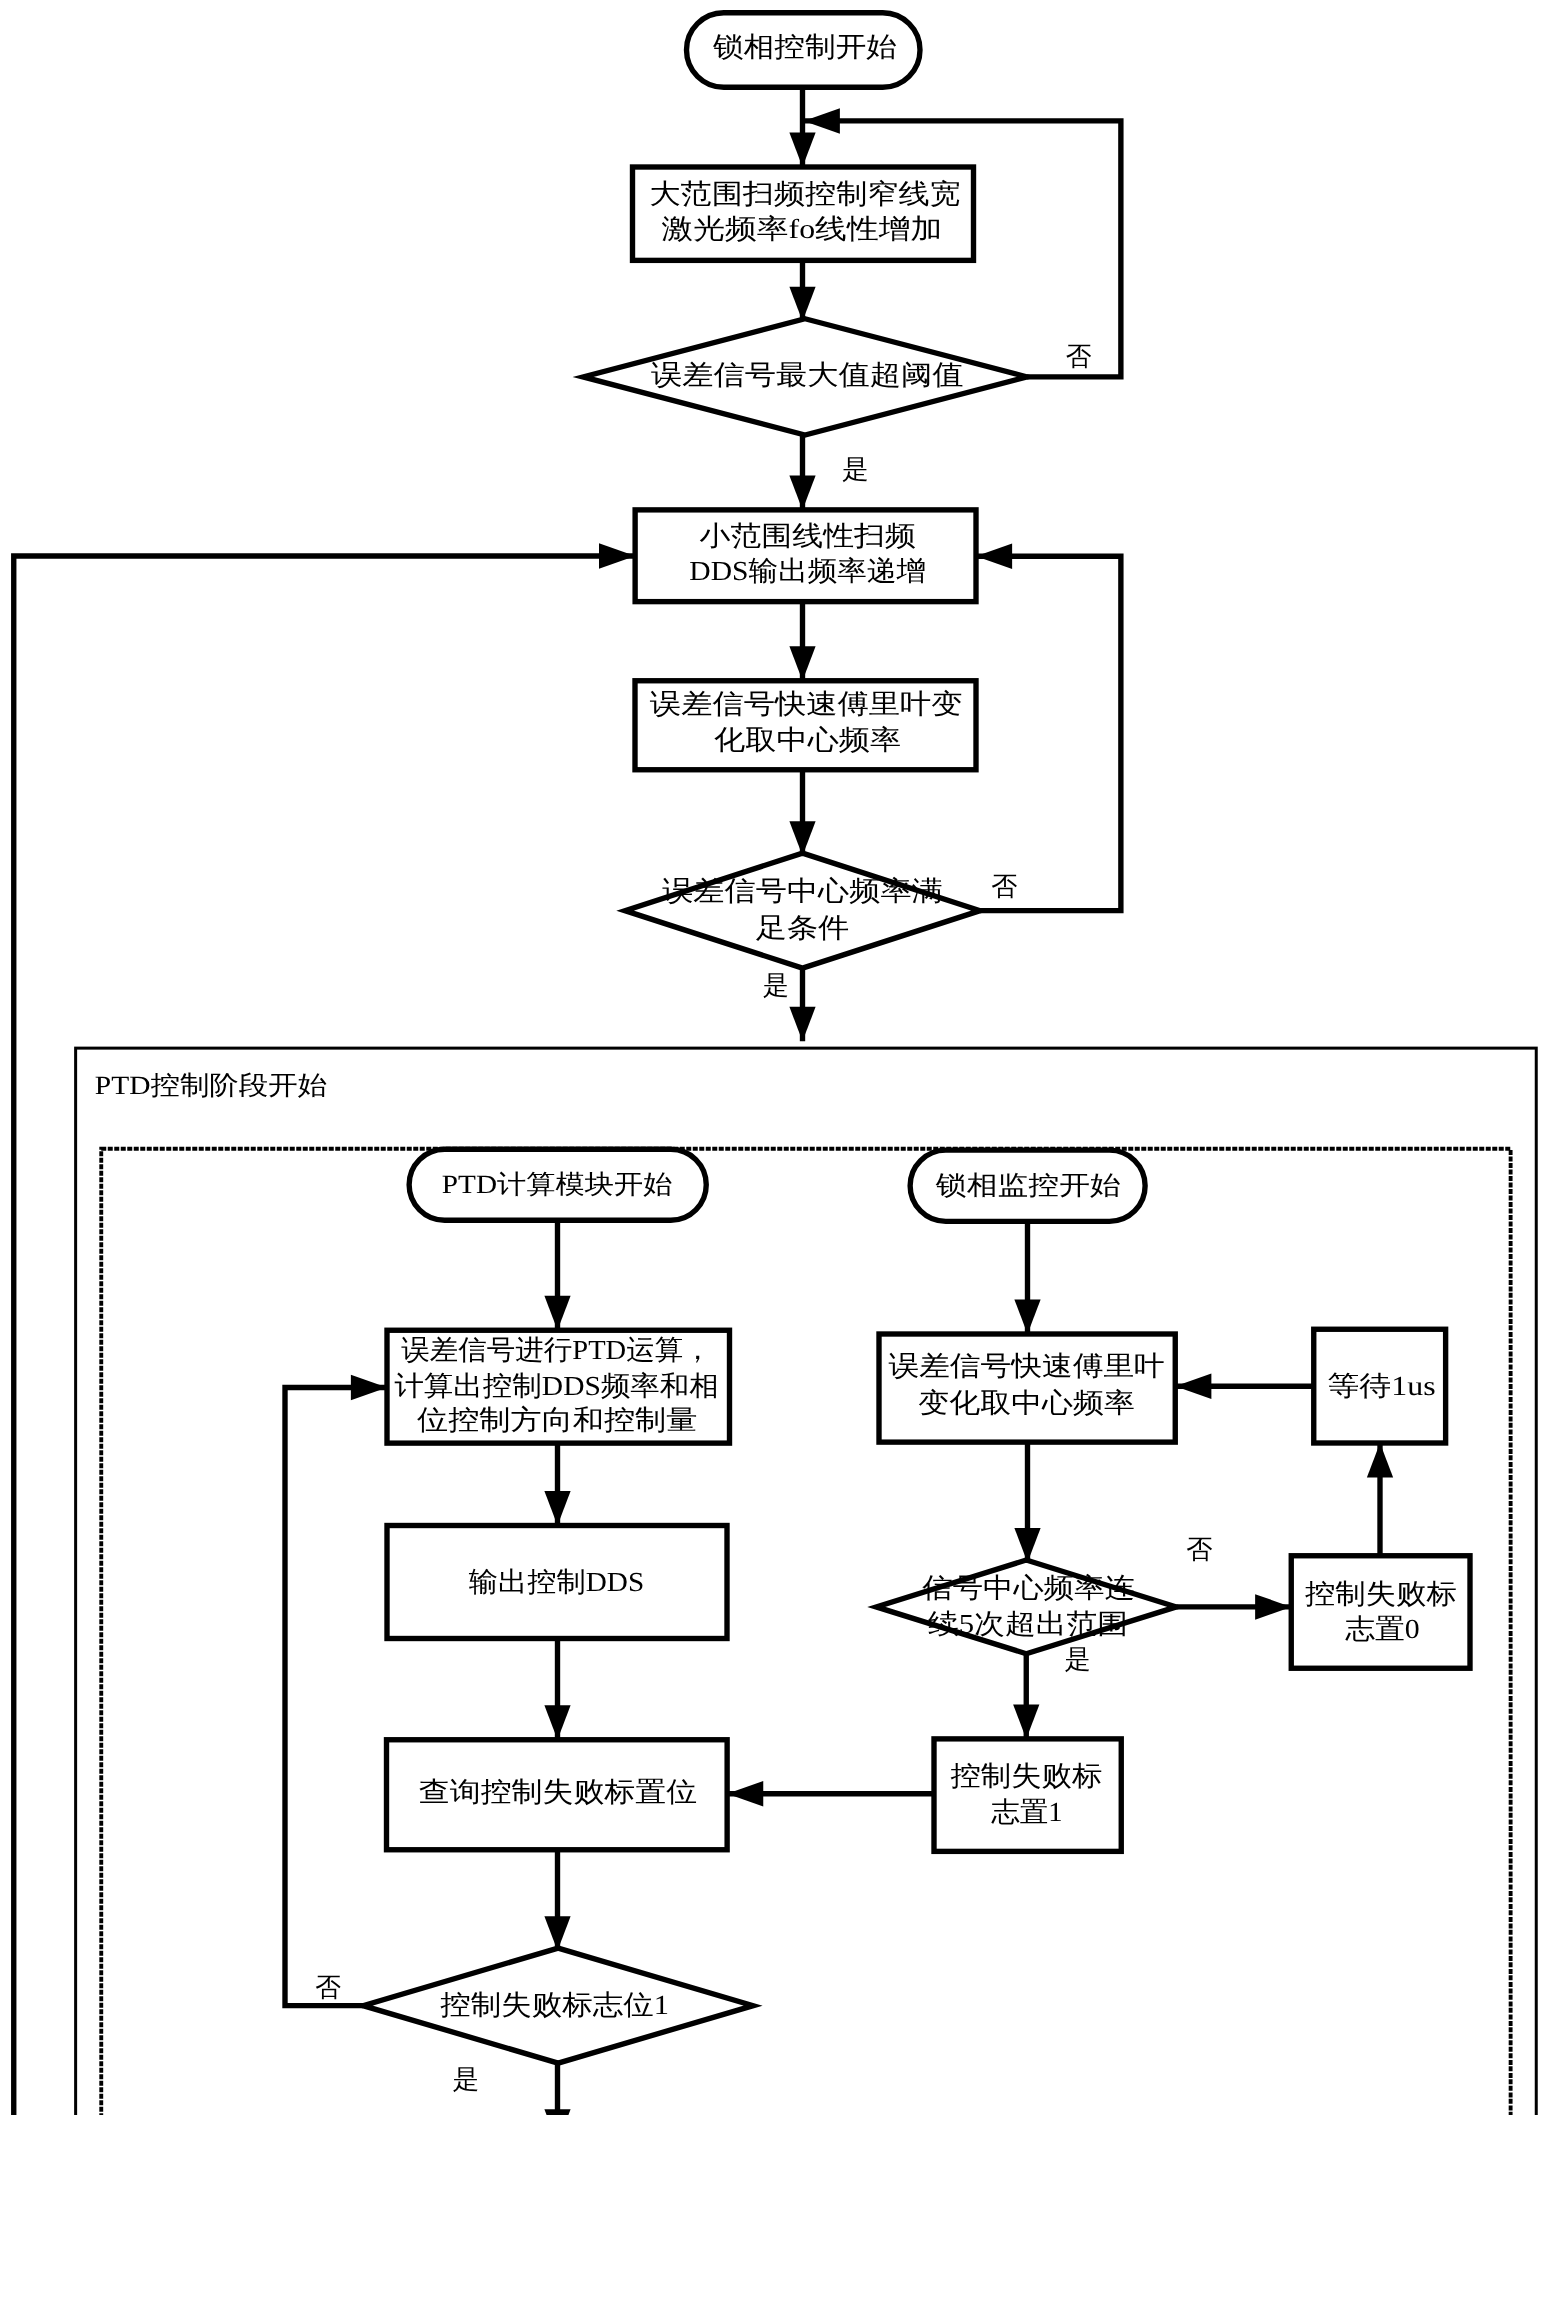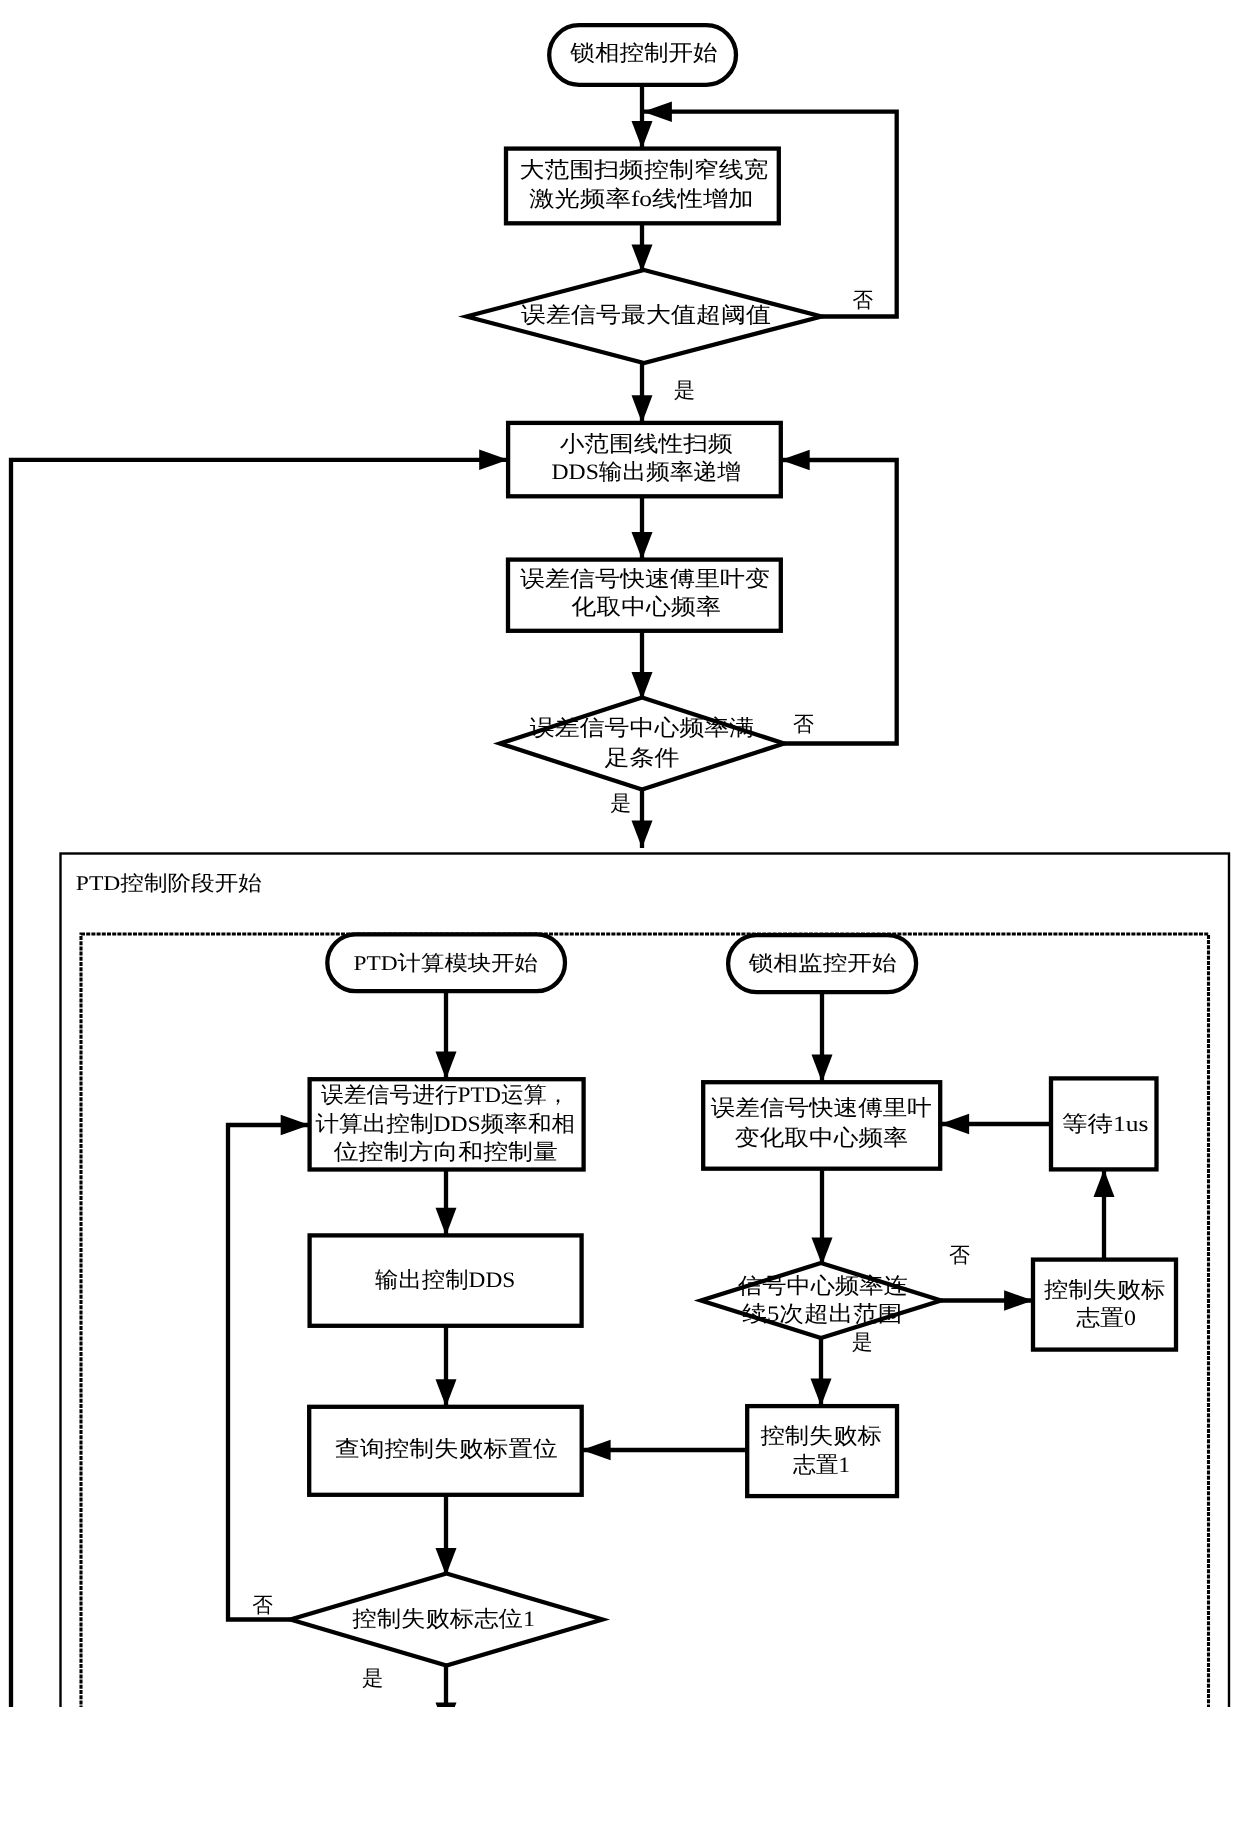--- a/index.html
+++ b/index.html
@@ -1,17 +1,17 @@
 <!DOCTYPE html>
 <html><head>
 <meta charset="utf-8">
 <title>Phase-lock control flowchart</title>
 <style>
   html,body{margin:0;padding:0;background:#ffffff;-webkit-font-smoothing:antialiased;text-rendering:geometricPrecision;}
-  #page{position:relative;width:1240px;height:1692px;background:#ffffff;overflow:hidden;margin-top:15px;}
+  #page{position:relative;width:1240px;height:1692px;background:#ffffff;overflow:hidden;}
   #flowchart-svg{display:block;position:absolute;left:0;top:0;}
   .shape{fill:#ffffff;stroke:#000000;stroke-width:4.3;stroke-linejoin:miter;}
   .group-box{fill:none;stroke:#000000;stroke-width:2.4;}
   .group-box-dashed{fill:none;stroke:#000000;stroke-width:3.1;stroke-dasharray:4.0 1.2;}
   .link{fill:none;stroke:#000000;stroke-width:4.3;}
   .arrowhead{fill:#000000;stroke:none;}
   text{dominant-baseline:middle;text-anchor:middle;font-family:"Liberation Serif",serif;fill:#000000;}
   .lbl{font-size:22px;}
   .lbl-sm{font-size:21px;}
   .lbl-yn{font-size:21px;}

